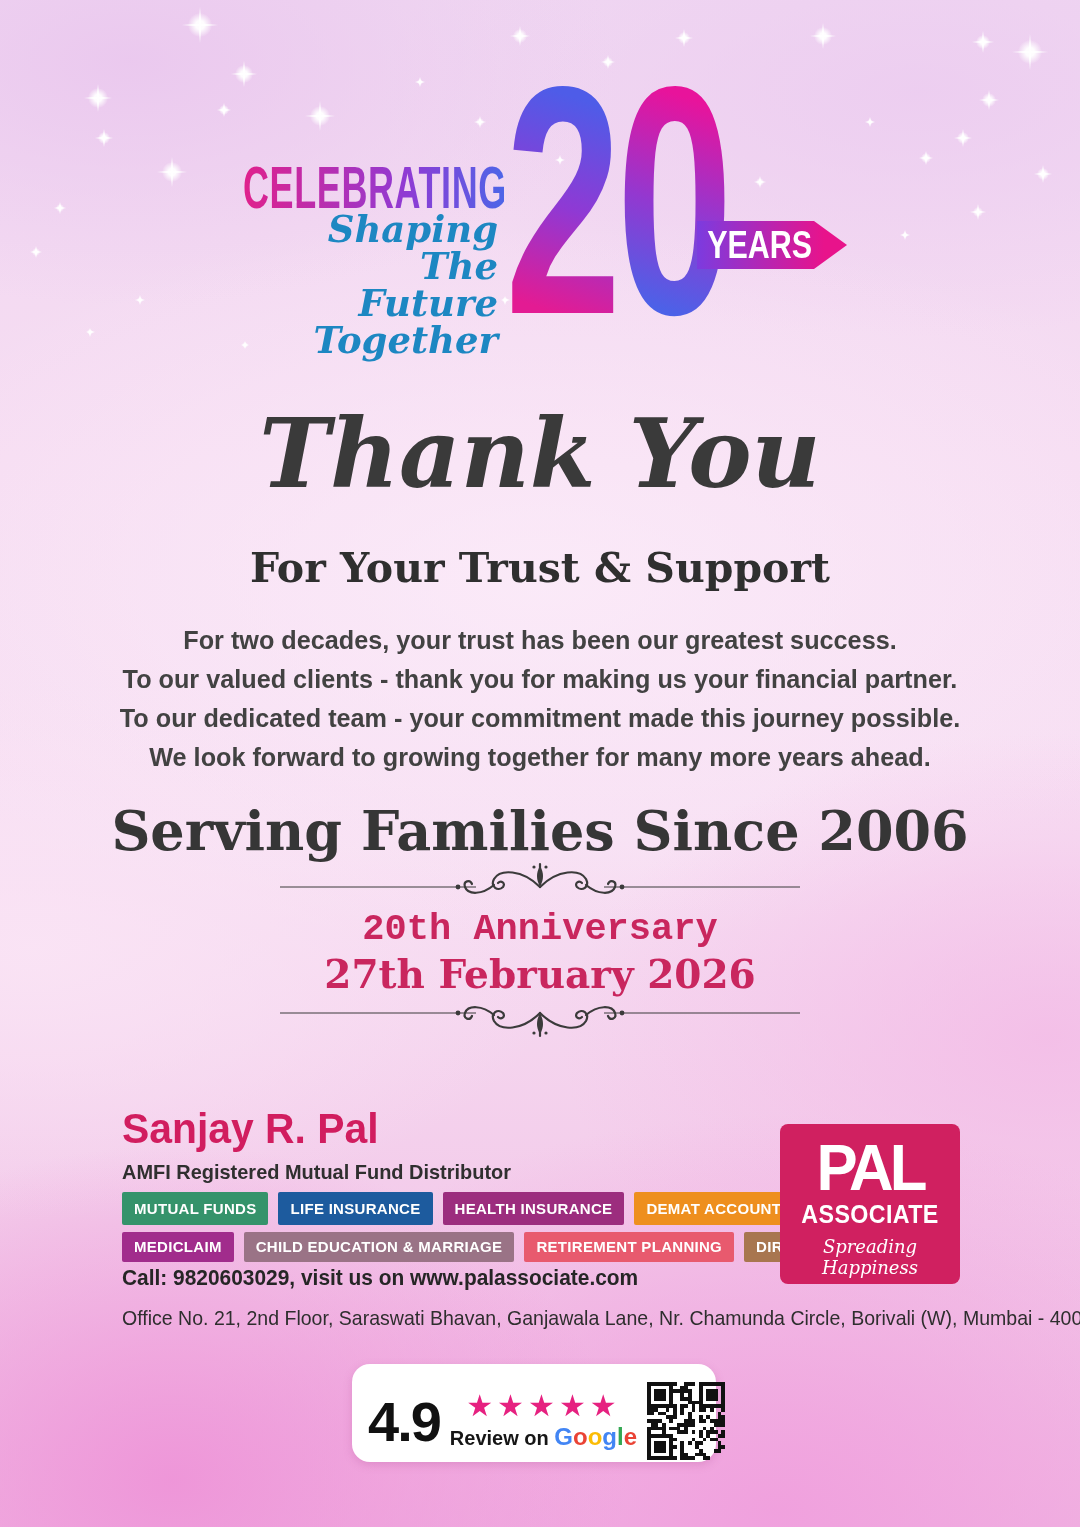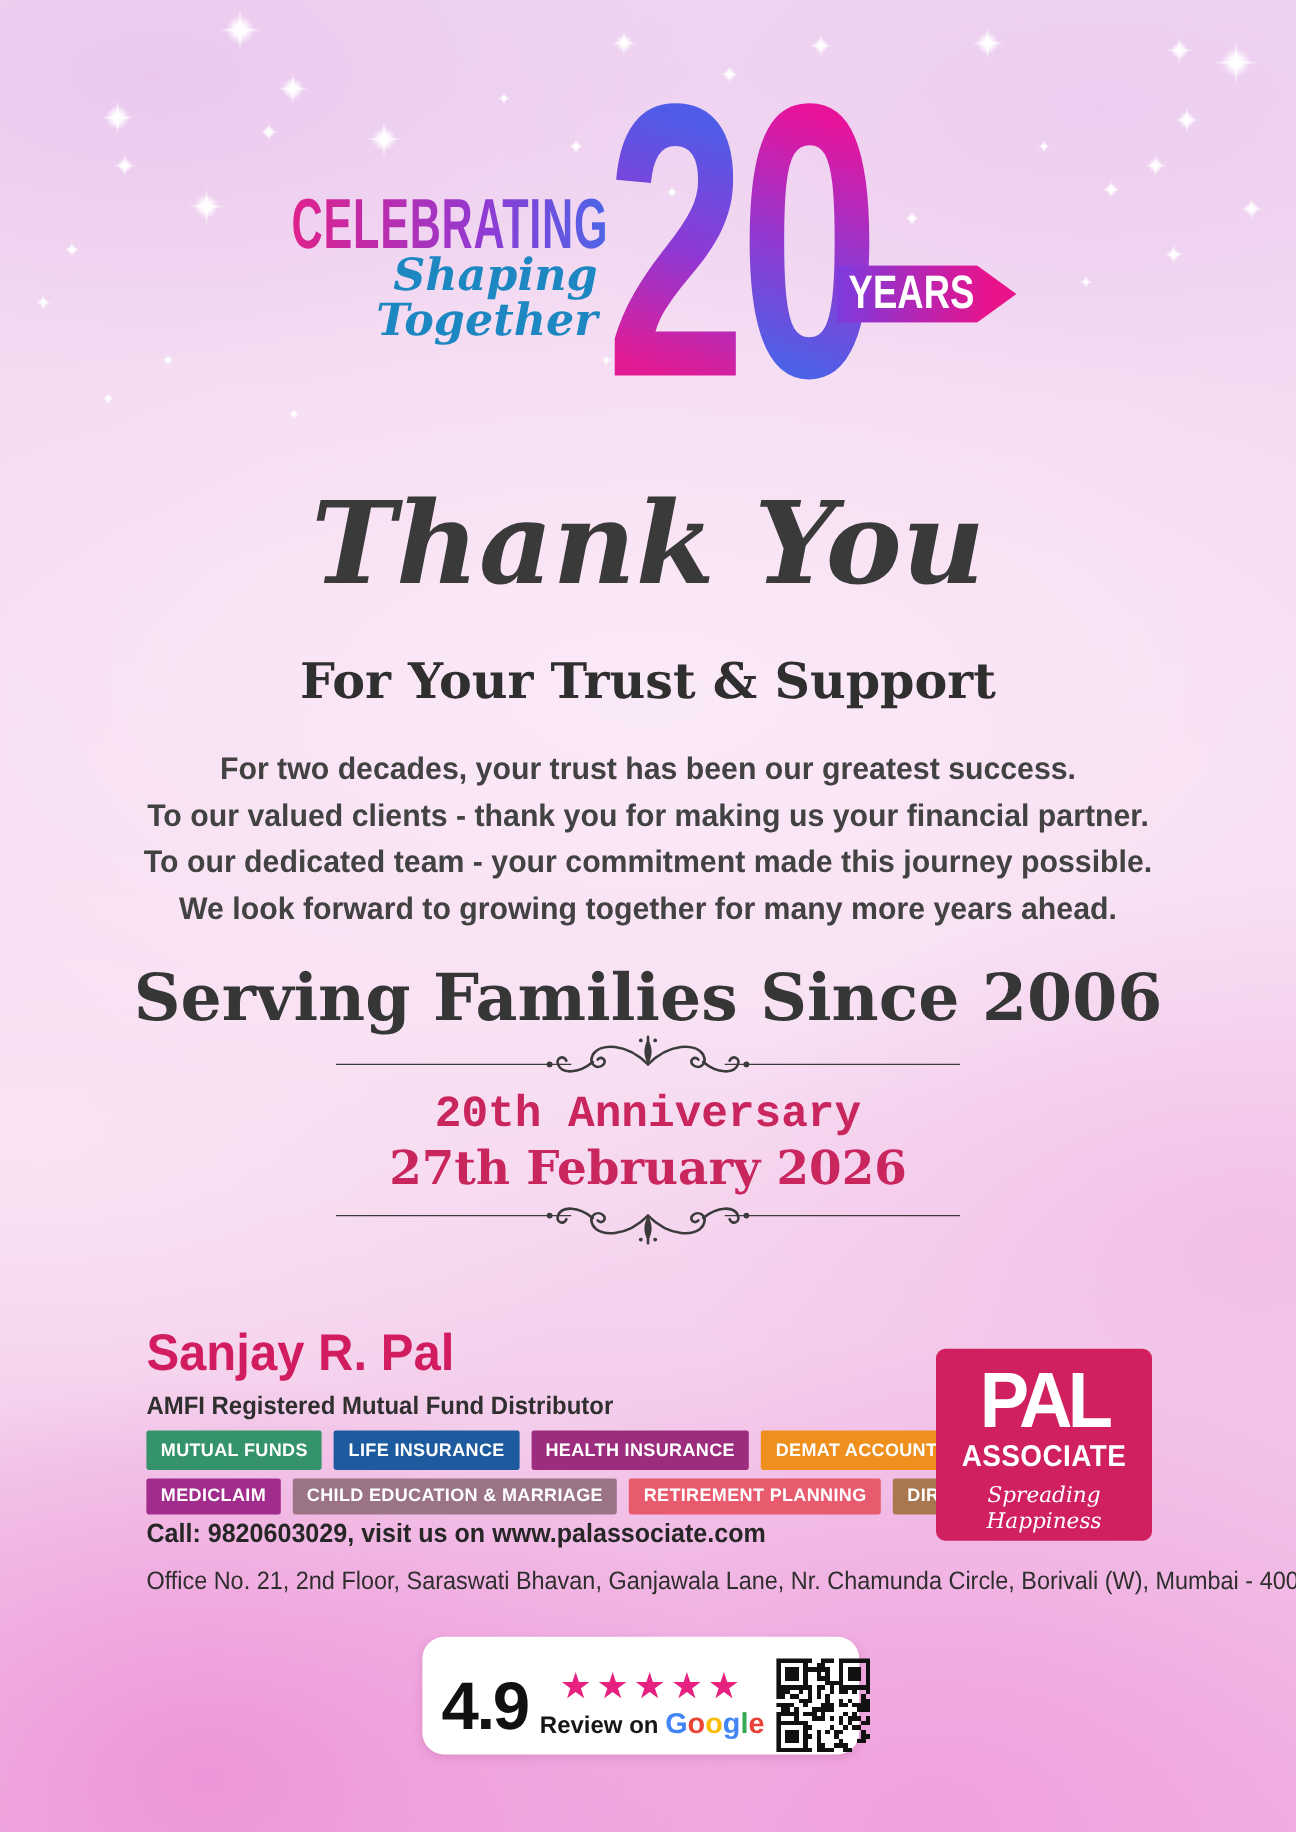--- a/index.html
+++ b/index.html
@@ -194,20 +194,21 @@
       </div>
       <div class="sparkle" style="left: 900px; top: 230px; width: 10px; height: 10px;">
         <b></b>
       </div>
     </div>
 
   <header>
     <div class="celebrating">CELEBRATING</div>
     <div class="tagline">
       <div>Shaping</div>
+      <div>The Future</div>
       <div>Together</div>
     </div>
     <div class="big-number">
       <span class="d2">2</span>
         <span class="d0">0</span>
     </div>
     <div class="years-arrow">
       <span>YEARS</span>
     </div>
   </header>

